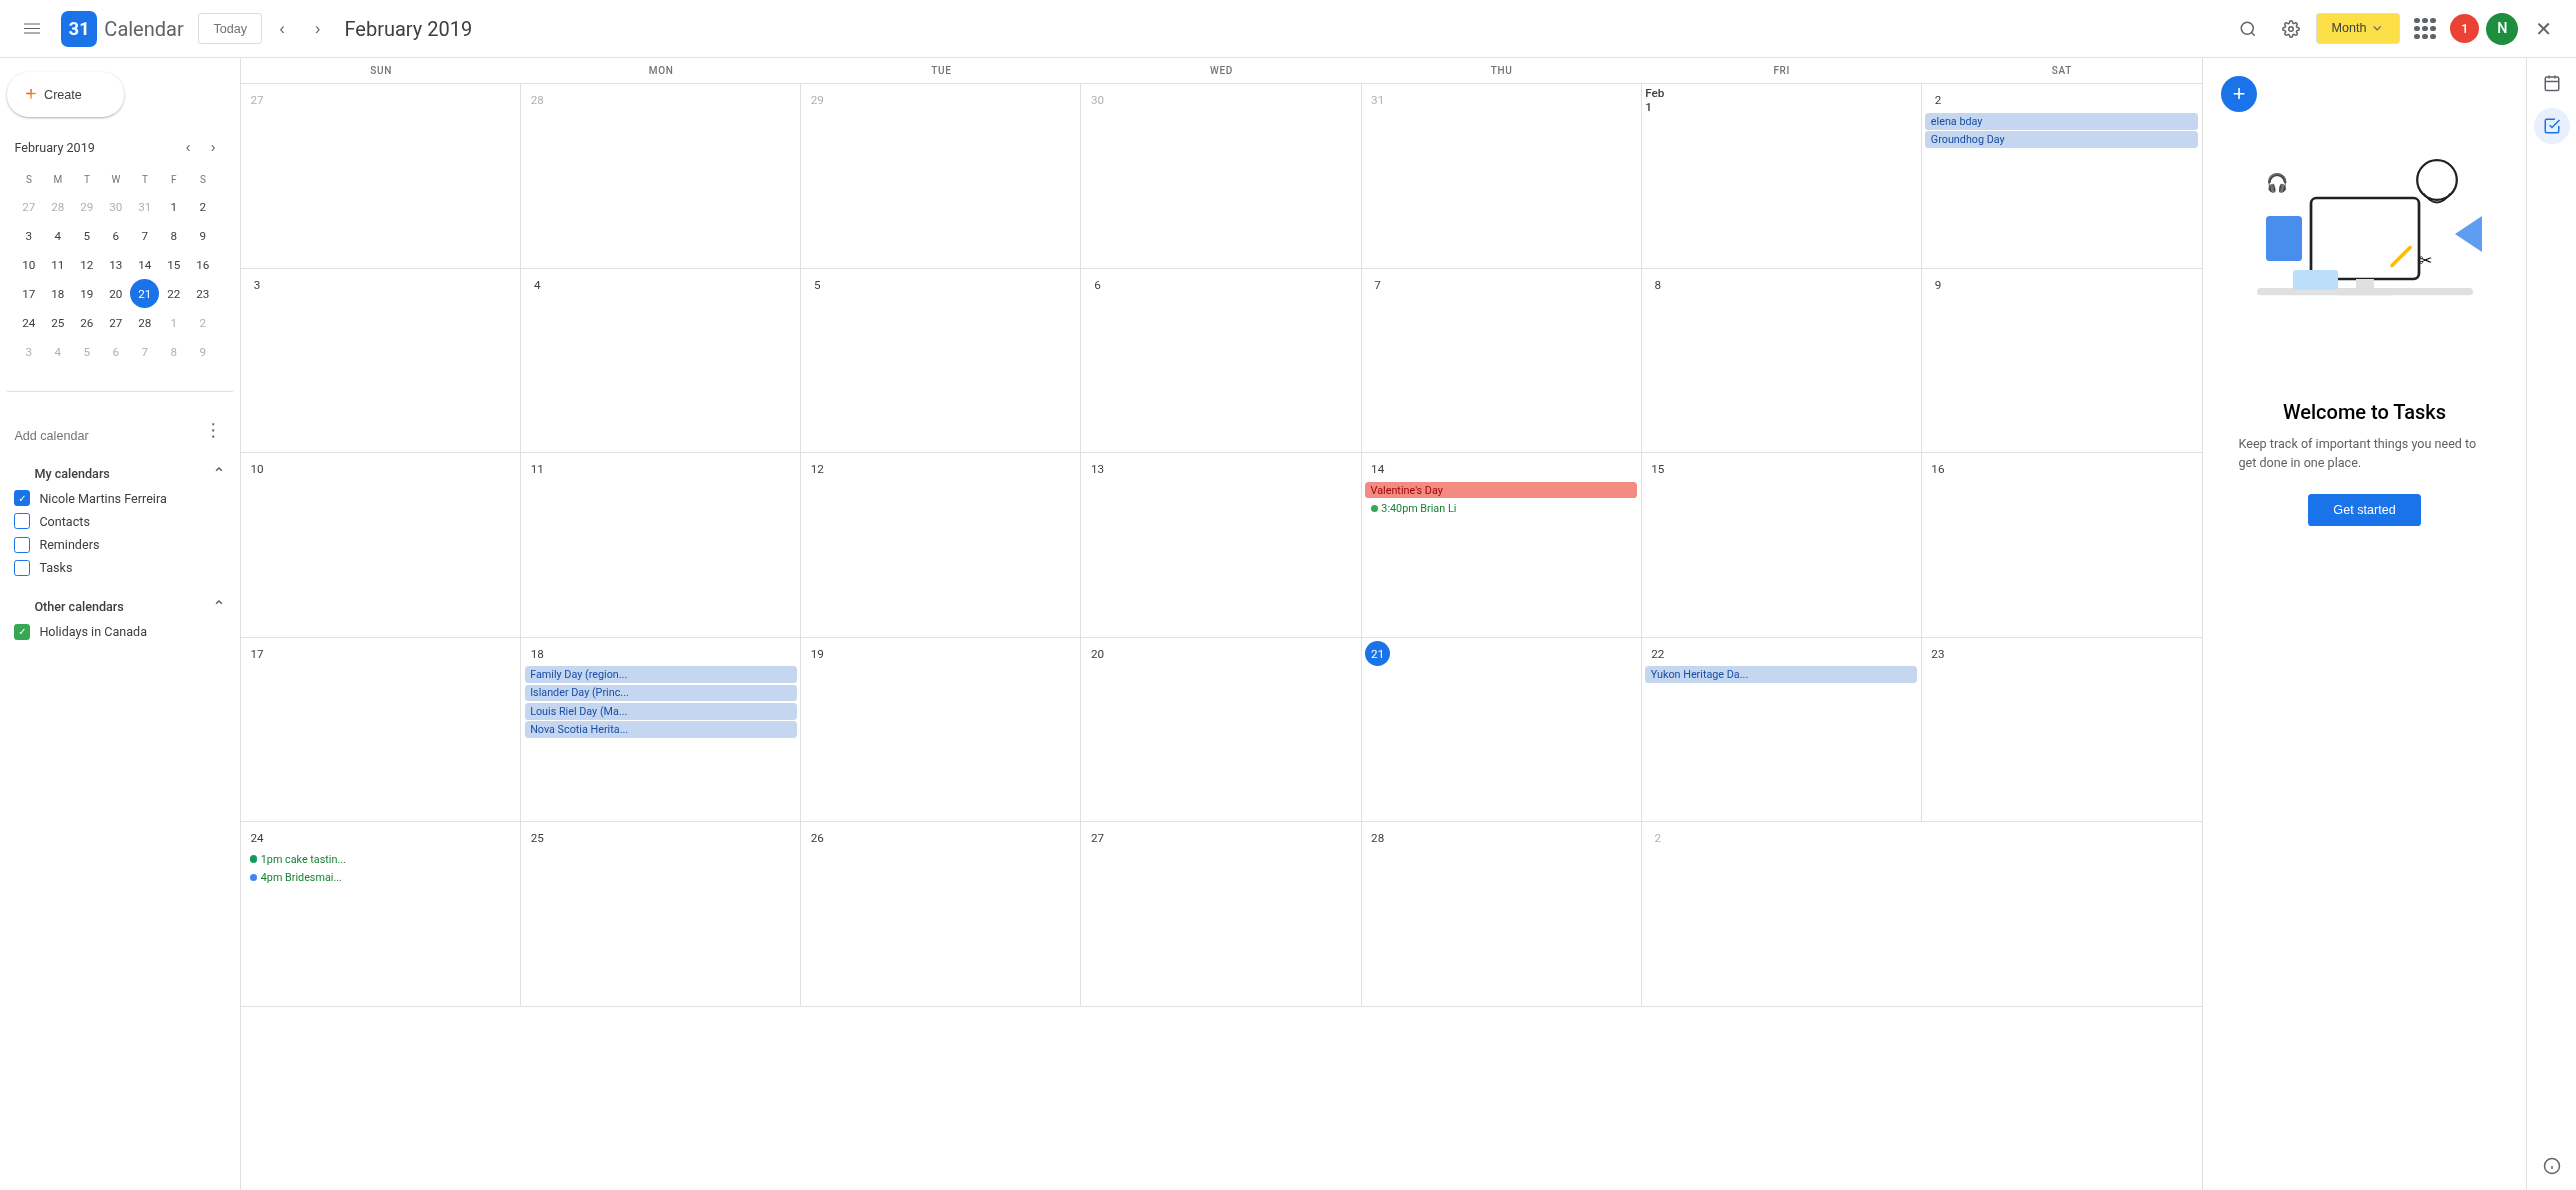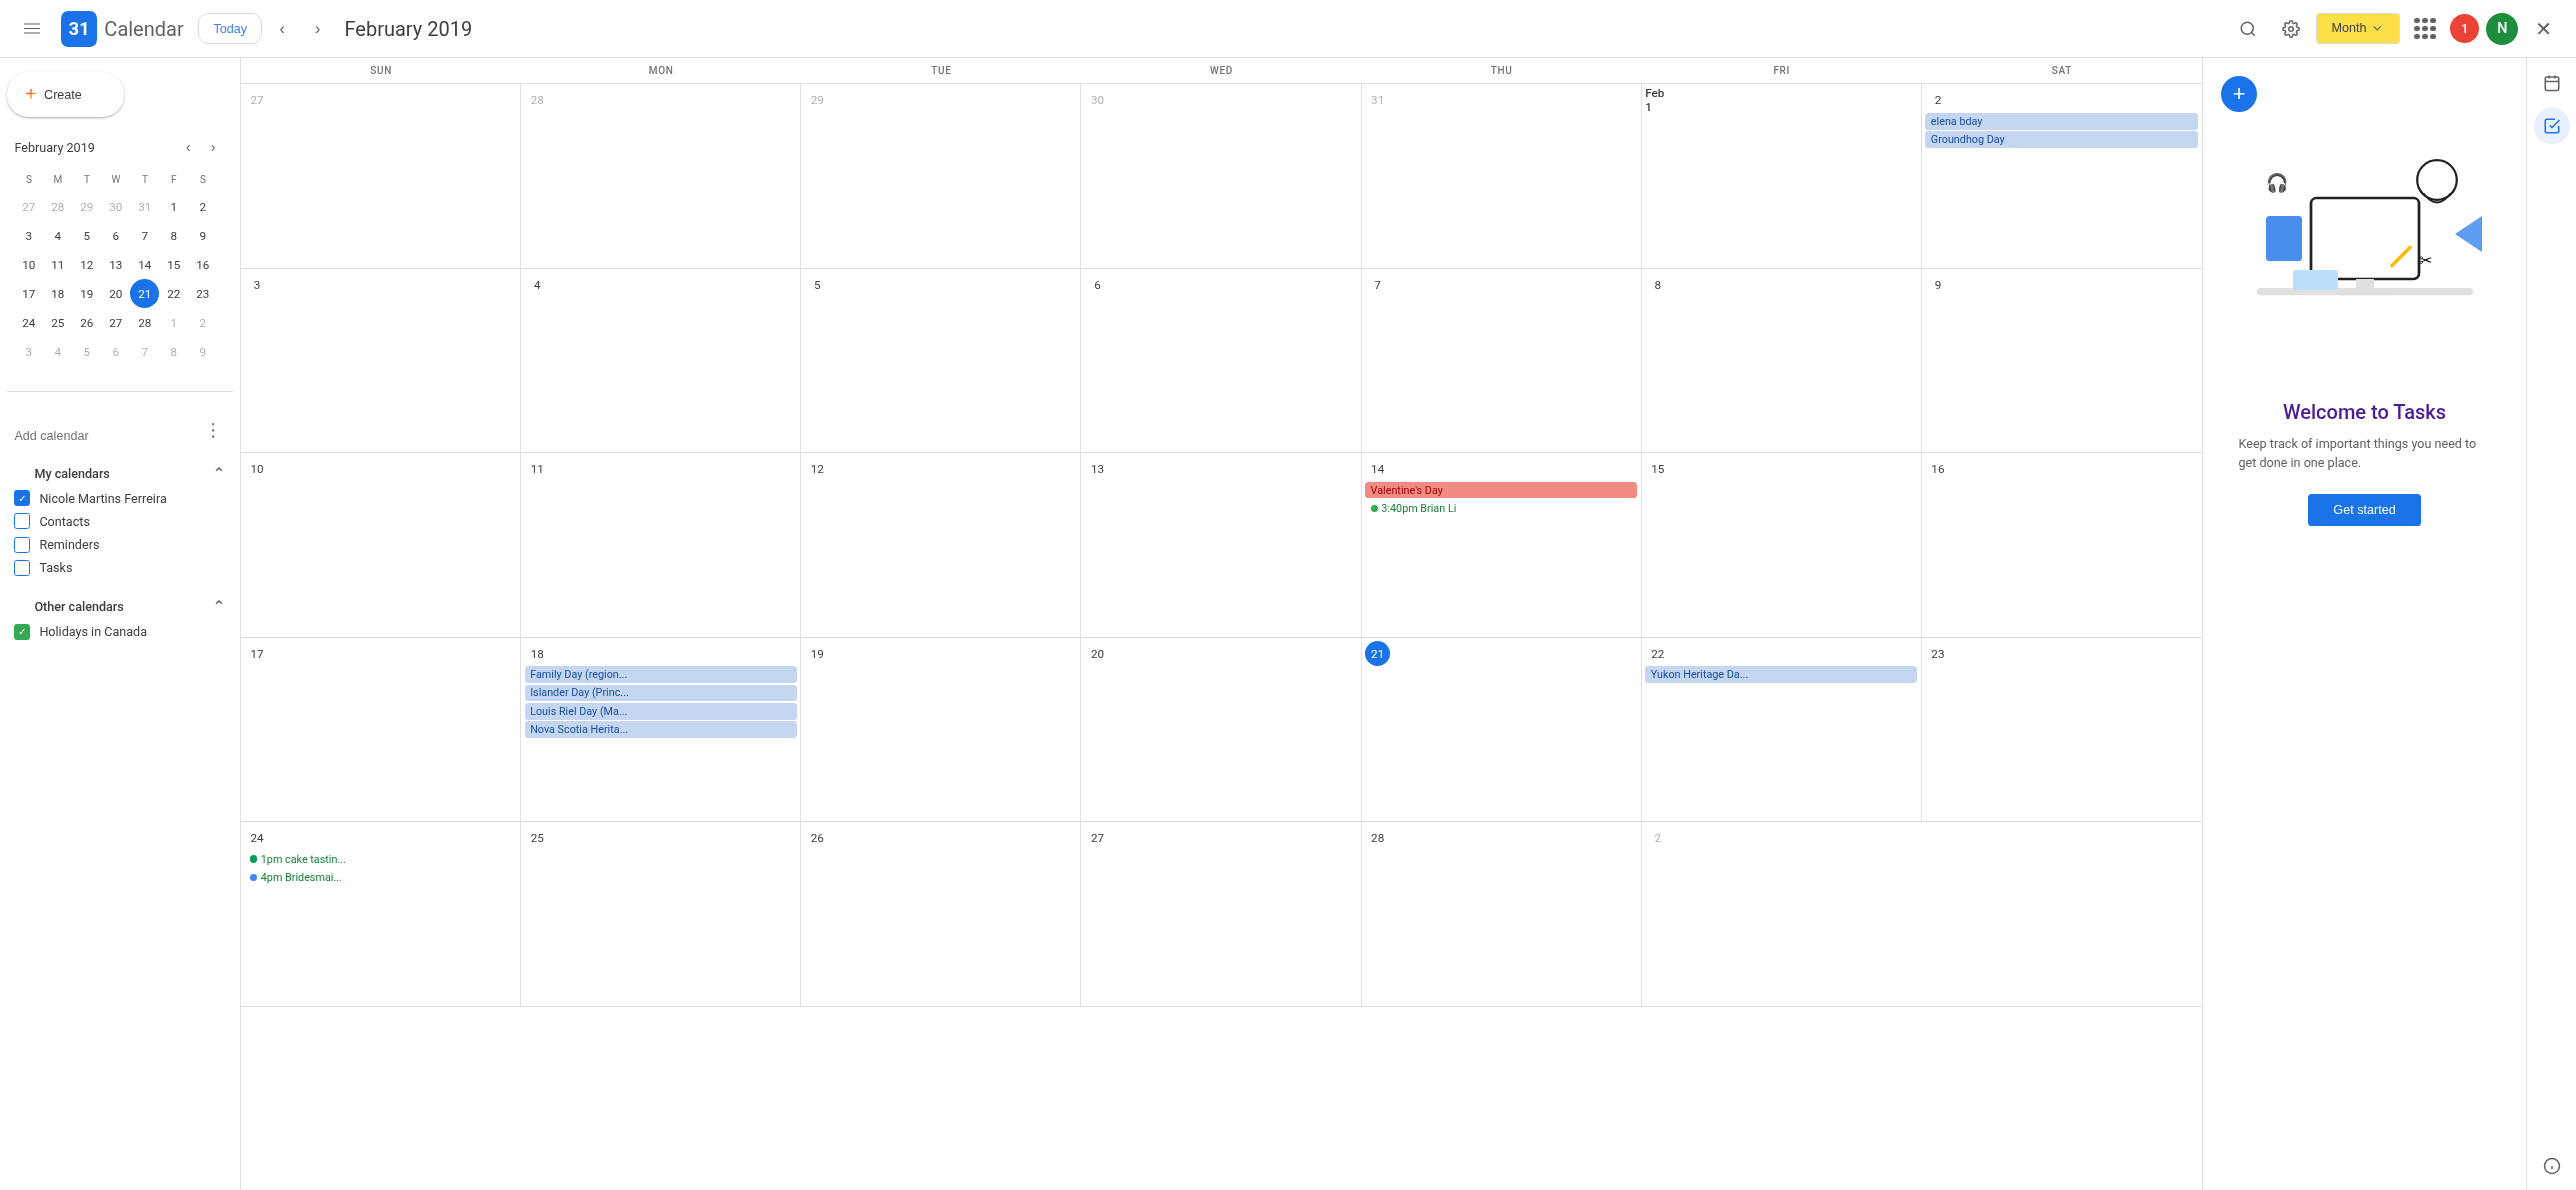--- a/index.html
+++ b/index.html
@@ -6,21 +6,21 @@
     body { font-family: 'Google Sans', Roboto, Arial, sans-serif; font-size: 11.7px; background: #fff; color: #202124; overflow: hidden; width: 2576px; height: 1191px; }
 
     
     .top-bar { display: flex; align-items: center; height: 58px; padding: 0 14.4px; border-bottom: 0.9px solid #e0e0e0; gap: 7.2px; }
     .hamburger-btn { width: 36px; height: 36px; display: flex; align-items: center; justify-content: center; border-radius: 50%; cursor: pointer; border: none; background: none; }
     .hamburger-btn span { display: block; width: 16px; height: 1.8px; background: #5f6368; box-shadow: 0 4.5px 0 #5f6368, 0 -4.5px 0 #5f6368; }
     .app-logo { display: flex; align-items: center; gap: 7.2px; margin-left: 3.6px; }
     .logo-box { width: 36px; height: 36px; background: #1a73e8; border-radius: 7.2px; display: flex; align-items: center; justify-content: center; color: white; font-size: 18px; font-weight: 700; }
     .app-name { font-size: 20px; color: #5f6368; font-weight: 400; }
     .nav-controls { display: flex; align-items: center; gap: 3.6px; margin-left: 7.2px; }
-    .today-btn { border: 0.9px solid #dadce0; border-radius: 10px; padding: 7.2px 14.4px; font-size: 12.6px; cursor: pointer; background: #fff; color: #3b82f6; }
+    .today-btn { border: 0.9px solid #dadce0; border-radius: 3px; padding: 7.2px 14.4px; font-size: 12.6px; cursor: pointer; background: #fff; color: #737373; }
     .nav-arrow { width: 32px; height: 32px; border-radius: 50%; border: none; background: none; cursor: pointer; display: flex; align-items: center; justify-content: center; font-size: 16px; color: #5f6368; }
     .current-month { font-size: 20px; font-weight: 400; color: #3c4043; margin-left: 7.2px; }
     .top-bar-right { margin-left: auto; display: flex; align-items: center; gap: 7.2px; }
     .icon-btn { width: 36px; height: 36px; border-radius: 50%; border: none; background: none; cursor: pointer; display: flex; align-items: center; justify-content: center; color: #5f6368; font-size: 18px; }
     .view-selector { border: 0.9px solid #dadce0; border-radius: 3.6px; padding: 7.2px 14.4px; font-size: 12.6px; cursor: pointer; background: #fde047; color: #3c4043; display: flex; align-items: center; gap: 3.6px; }
     .apps-btn { width: 36px; height: 36px; border-radius: 50%; border: none; background: none; cursor: pointer; display: flex; align-items: center; justify-content: center; }
     .apps-grid { display: grid; grid-template-columns: repeat(3,5.4px); gap: 2.7px; }
     .apps-dot { width: 5.4px; height: 5.4px; background: #5f6368; border-radius: 50%; }
     .notif-btn { width: 29px; height: 29px; background: #ea4335; border-radius: 50%; display: flex; align-items: center; justify-content: center; color: white; font-size: 12.6px; font-weight: 500; cursor: pointer; }
     .avatar { width: 32px; height: 32px; background: #1e8e3e; border-radius: 50%; display: flex; align-items: center; justify-content: center; color: white; font-size: 14.4px; font-weight: 500; cursor: pointer; }
@@ -86,21 +86,21 @@
     .event-dot.blue { background: #4285f4; }
     .event-dot.teal { background: #0d9d58; }
 
     
     .tasks-panel { width: 324px; min-width: 324px; border-left: 0.9px solid #e0e0e0; display: flex; flex-direction: column; }
     .tasks-sidebar-icons { width: 50px; min-width: 50px; border-left: 0.9px solid #e0e0e0; display: flex; flex-direction: column; align-items: center; padding-top: 7.2px; gap: 7.2px; background: #fff; }
     .tasks-icon-btn { width: 36px; height: 36px; border-radius: 50%; border: none; background: none; cursor: pointer; display: flex; align-items: center; justify-content: center; font-size: 16px; color: #5f6368; position: relative; }
     .tasks-icon-btn.active { background: #e8f0fe; color: #1a73e8; }
     .tasks-panel-content { flex: 1; display: flex; flex-direction: column; align-items: center; padding: 18px; overflow-y: auto; }
     .tasks-illustration { width: 252px; height: 252px; margin-bottom: 21.6px; }
-    .tasks-welcome-title { font-size: 20px; font-weight: 500; color: #4c1d95; margin-bottom: 10.8px; text-align: center; }
+    .tasks-welcome-title { font-size: 20px; font-weight: 500; color: #000000; margin-bottom: 10.8px; text-align: center; }
     .tasks-welcome-desc { font-size: 12.6px; color: #5f6368; text-align: left; max-width: 252px; line-height: 1.5; margin-bottom: 21.6px; }
     .get-started-btn { background: #1a73e8; color: white; border: none; border-radius: 3.6px; padding: 9px 25px; font-size: 12.6px; font-weight: 500; cursor: pointer; }
     .add-task-btn { width: 36px; height: 36px; background: #1a73e8; border-radius: 50%; border: none; display: flex; align-items: center; justify-content: center; color: white; font-size: 21.6px; cursor: pointer; margin-bottom: 14.4px; align-self: flex-start; }
 
     
     .right-panel { display: flex; }
 
     hr.divider { border: none; border-top: 0.9px solid #e0e0e0; margin: 7.2px 0; }
   </style>
 </head>

